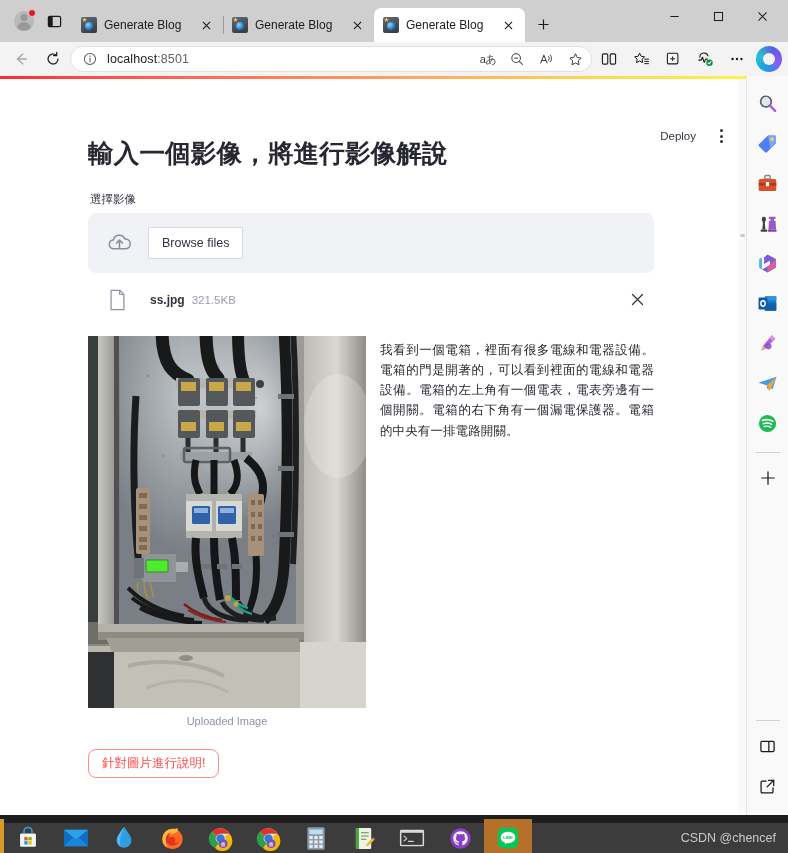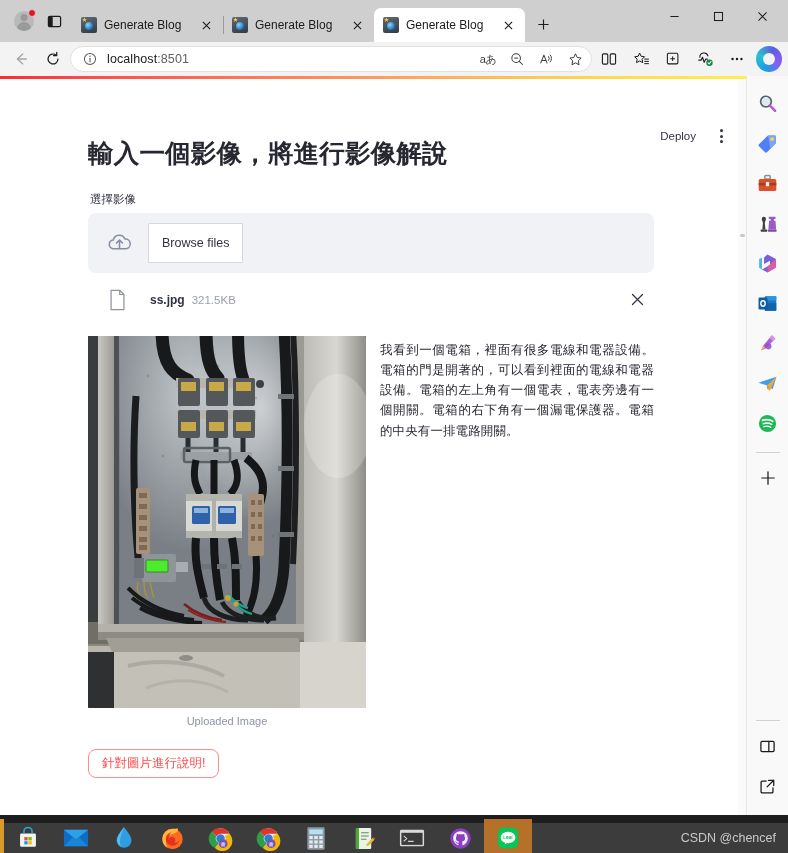--- a/index.html
+++ b/index.html
@@ -71,21 +71,21 @@
   .app-title { font-size: 25.5px; line-height: 1.28; font-weight: 700; color: #262730; letter-spacing: .2px;
                margin: 18px 0 0 0; white-space: nowrap; }
   .field-label { font-size: 11.5px; color: #31333f; margin: 22px 0 6px 2px; }
 
   
   .uploader { background: #f0f2f6; border-radius: 8px; height: 60px; display: flex; align-items: center; padding: 0 16px; gap: 14px; }
   .cloud-icon { width: 30px; height: 30px; flex: 0 0 30px; display: flex; align-items: center; justify-content: center; color: #878ea0; }
   .up-texts { flex: 1; min-width: 0; }
   .up-main { font-size: 12.5px; font-weight: 700; color: #31333f; line-height: 1.35; }
   .up-sub { font-size: 11px; color: #808495; line-height: 1.4; margin-top: 1px; }
-  .browse-btn { border: 1px solid #d5d8df; background: #ffffff; border-radius: 1px; height: 40px;
+  .browse-btn { border: 1px solid #d5d8df; background: #ffffff; border-radius: 1px; height: 32px;
                 padding: 0 13px; font-size: 12.5px; color: #31333f; display: flex; align-items: center; }
 
   
   .filerow { display: flex; align-items: center; height: 42px; gap: 0; padding: 0 4px 0 18px; margin-top: 6px; }
   .file-icon { width: 22px; height: 22px; flex: 0 0 22px; color: #8e93a3; display:flex; align-items:center; justify-content:center; }
   .fname { font-size: 12px; font-weight: 600; color: #31333f; margin-left: 22px; text-align: right; }
   .fsize { font-size: 11.5px; color: #9a9ead; margin-left: 7px; }
   .fclose { margin-left: auto; width: 26px; height: 26px; display:flex; align-items:center; justify-content:center; border-radius:4px; color:#31333f; }
 
   

